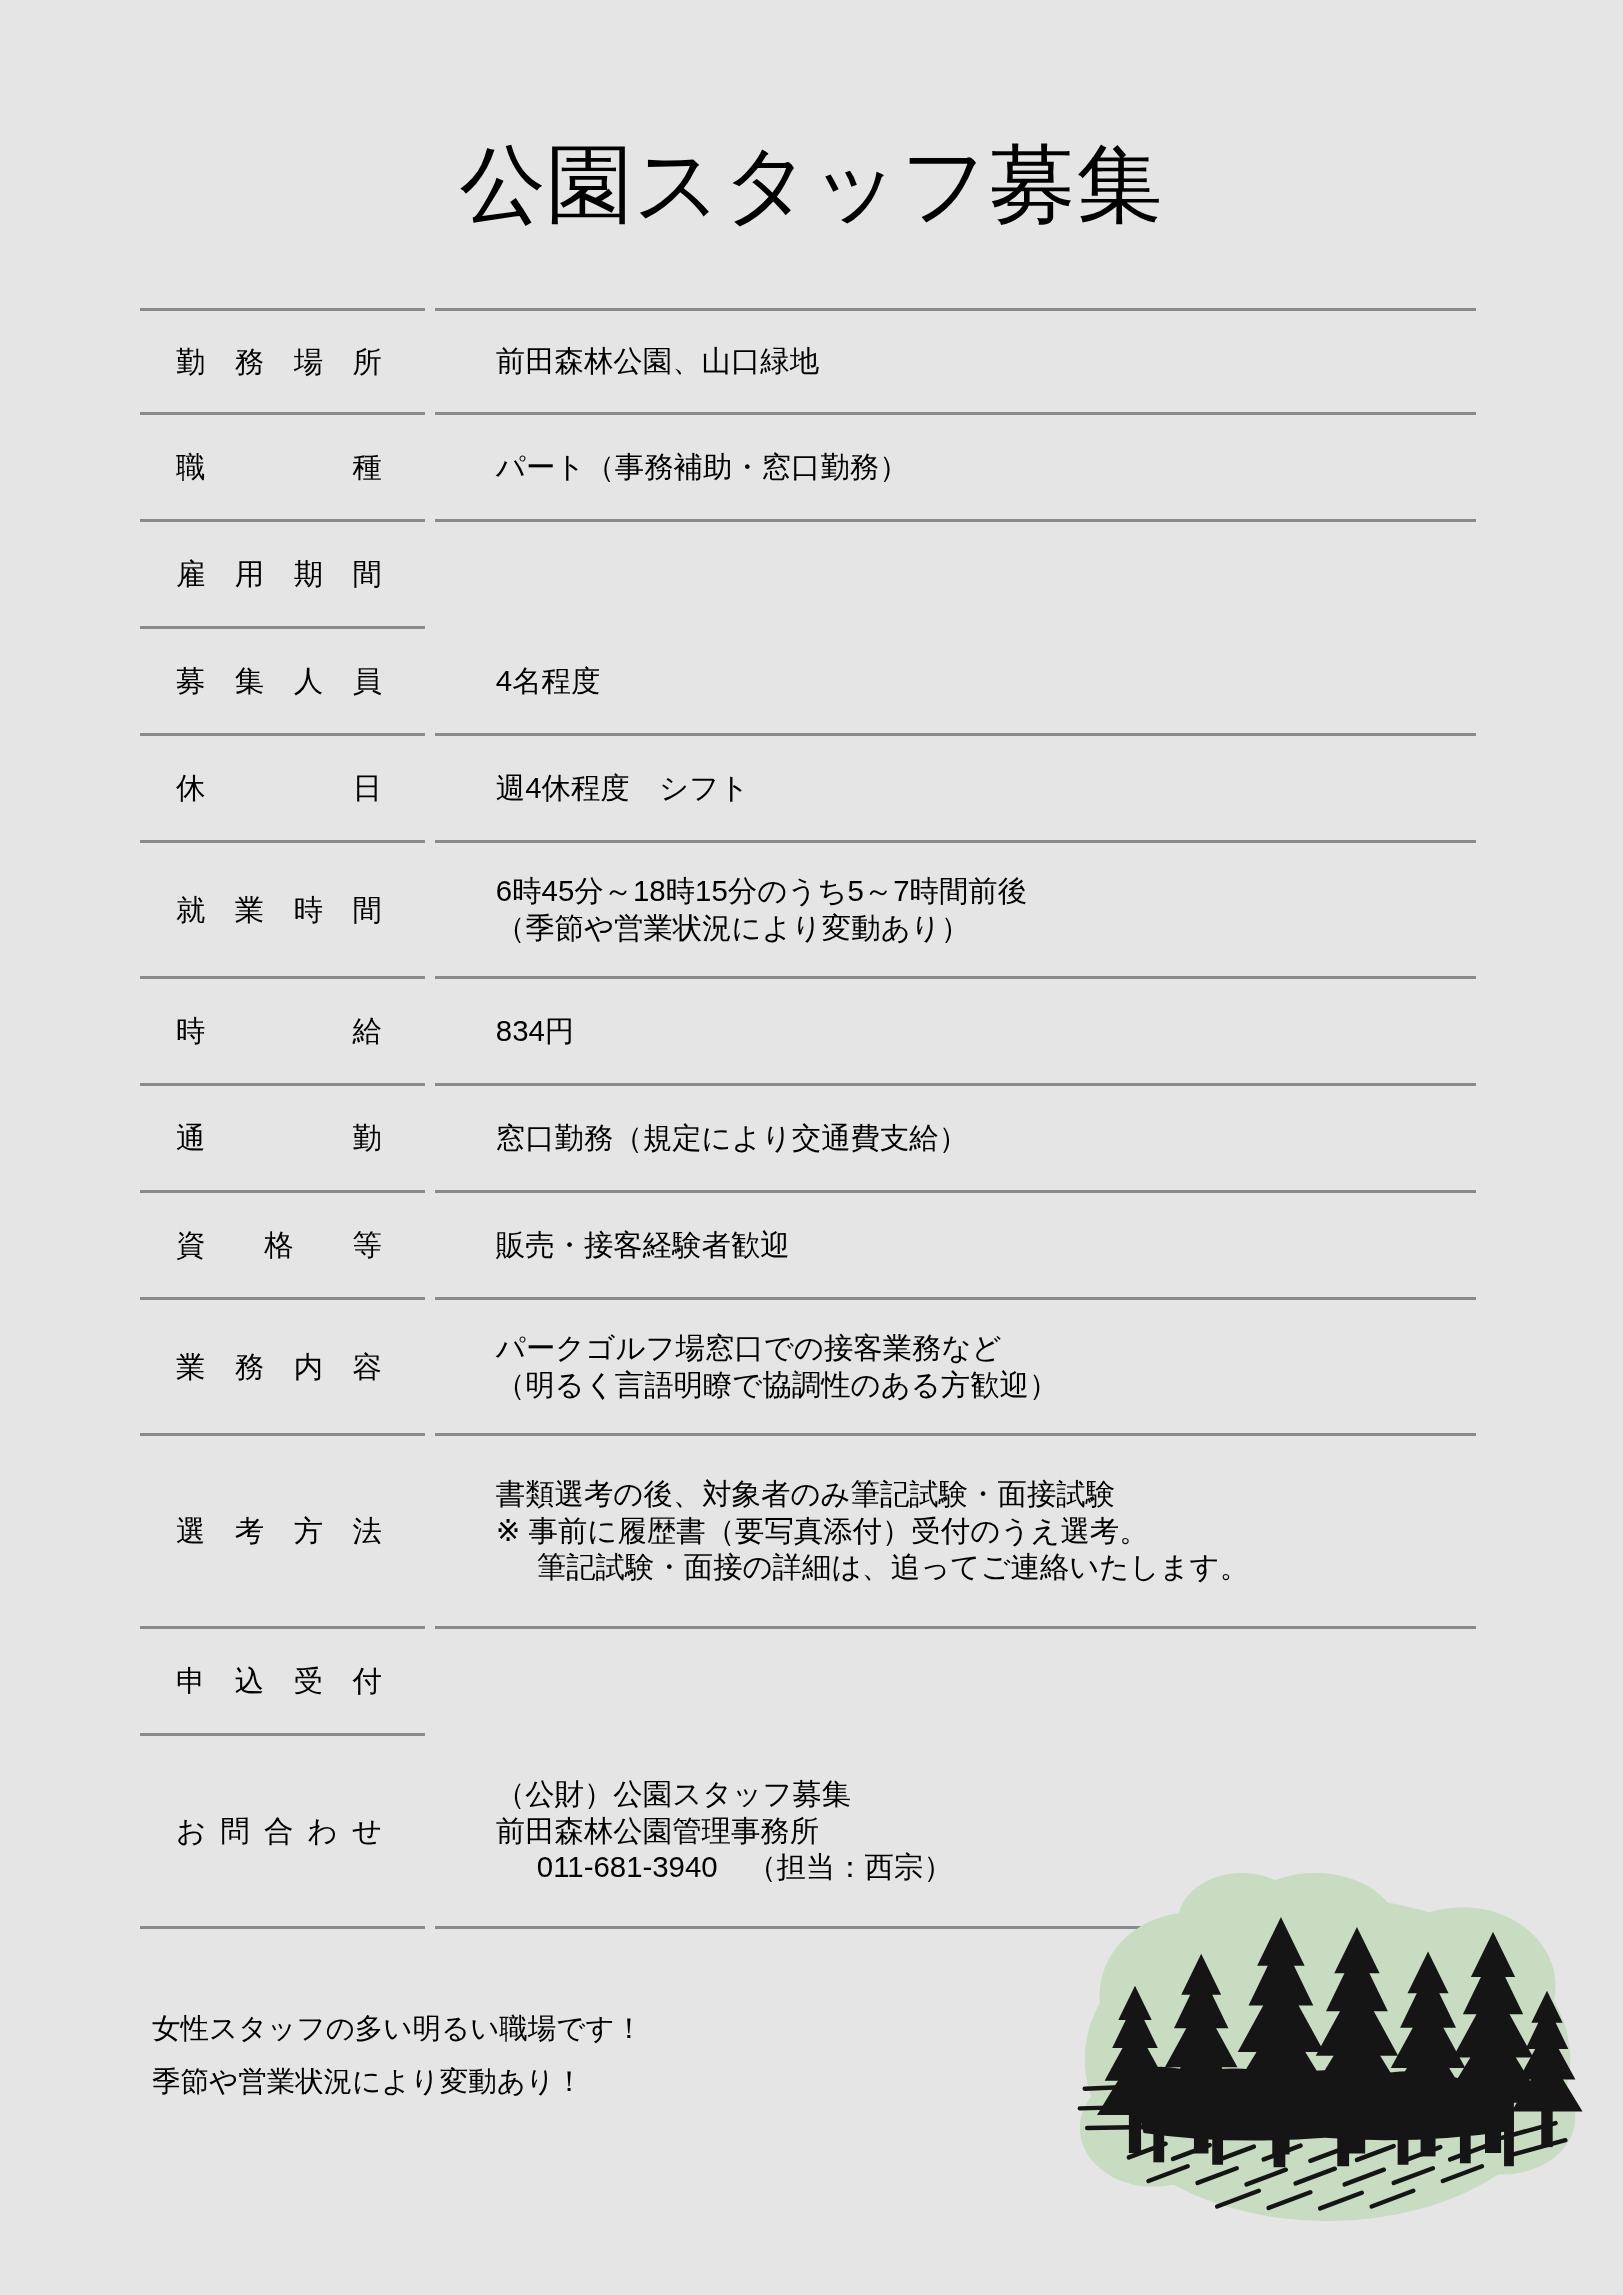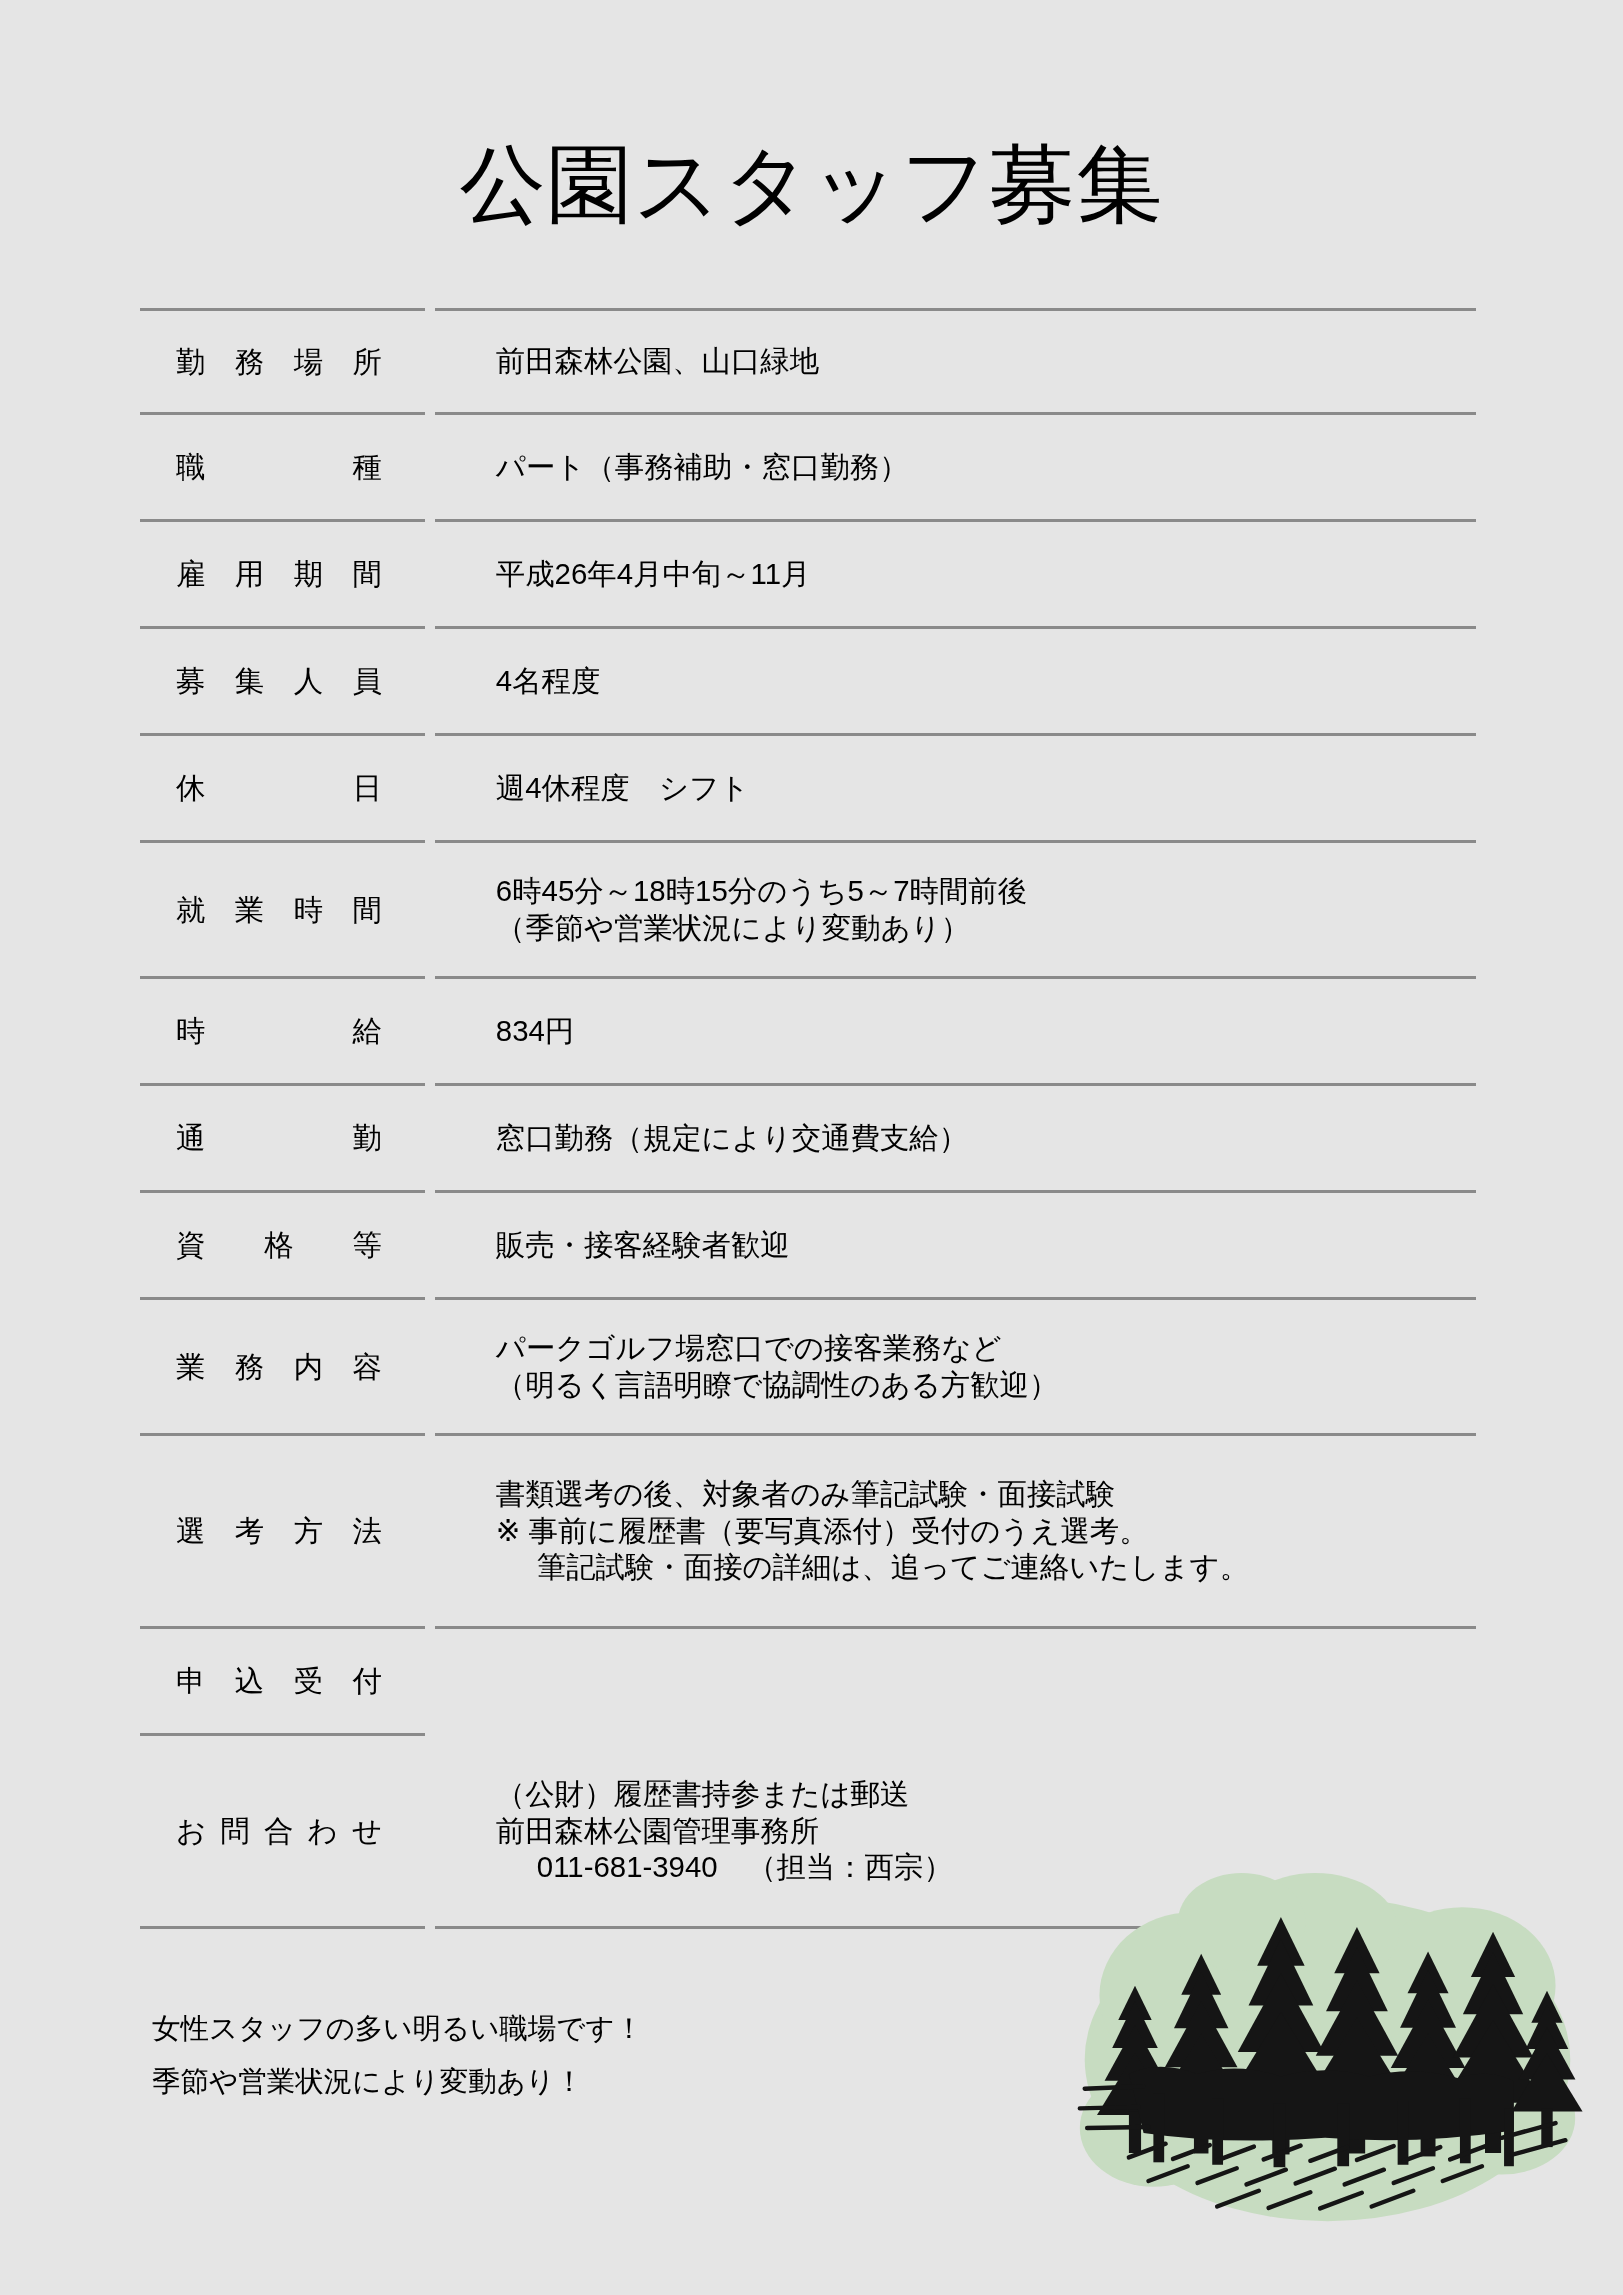--- a/index.html
+++ b/index.html
@@ -135,23 +135,20 @@
       <div class="row lines-1">
         <div class="cell label-cell">
           <span class="label-text">
             <span>雇</span>
             <span>用</span>
             <span>期</span>
             <span>間</span>
           </span>
         </div>
         <div class="cell-gap"></div>
-        <div class="cell value-cell">
-          <div class="value-line">平成26年4月中旬～11月</div>
-        </div>
       </div>
       <div class="row lines-1">
         <div class="cell label-cell">
           <span class="label-text">
             <span>募</span>
             <span>集</span>
             <span>人</span>
             <span>員</span>
           </span>
         </div>
@@ -271,21 +268,21 @@
           <span class="label-text">
             <span>お</span>
             <span>問</span>
             <span>合</span>
             <span>わ</span>
             <span>せ</span>
           </span>
         </div>
         <div class="cell-gap"></div>
         <div class="cell value-cell">
-          <div class="value-line">（公財）履歴書持参または郵送</div>
+          <div class="value-line">（公財）公園スタッフ募集</div>
           <div class="value-line">前田森林公園管理事務所</div>
           <div class="value-line indent">011-681-3940　（担当：西宗）</div>
         </div>
       </div>
     </div>
 
   <div class="footer-note">
     <div>女性スタッフの多い明るい職場です！</div>
     <div>季節や営業状況により変動あり！</div>
   </div>

